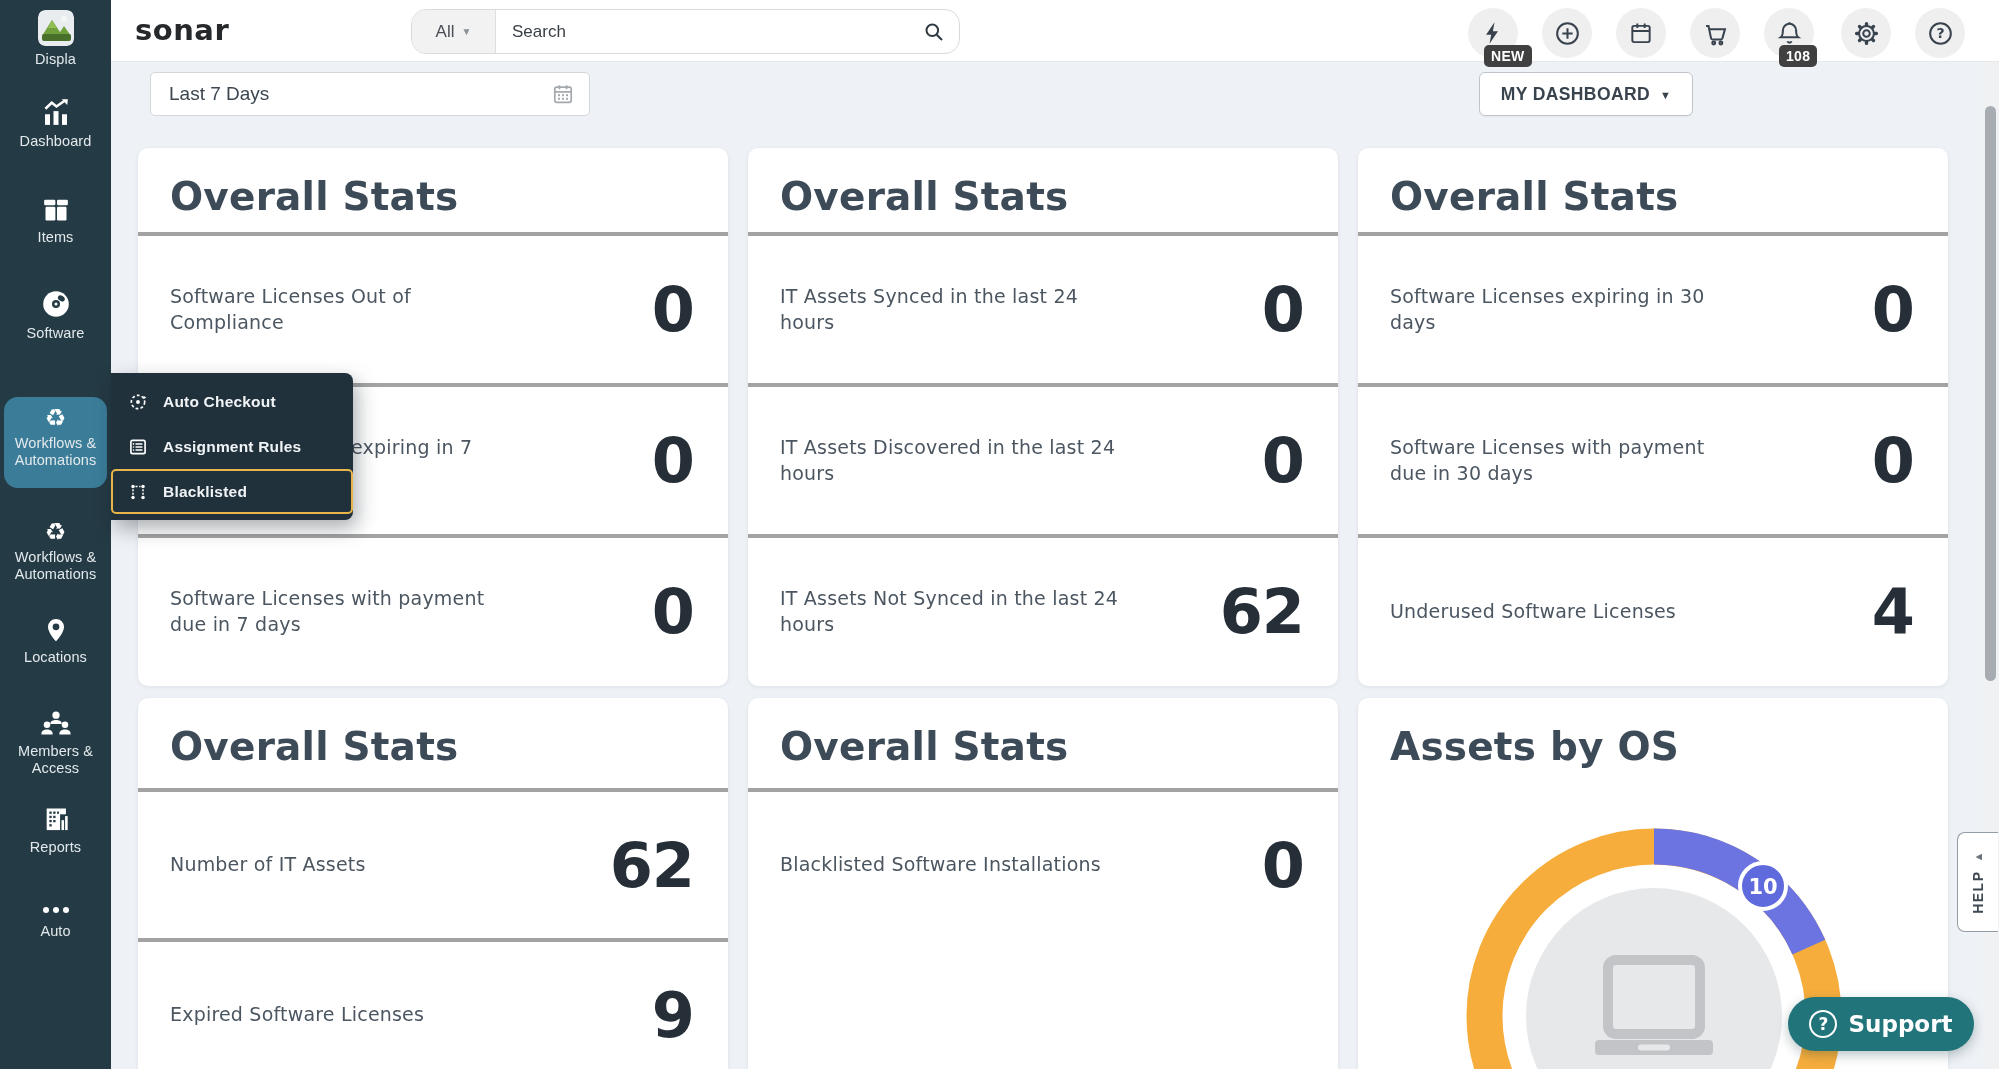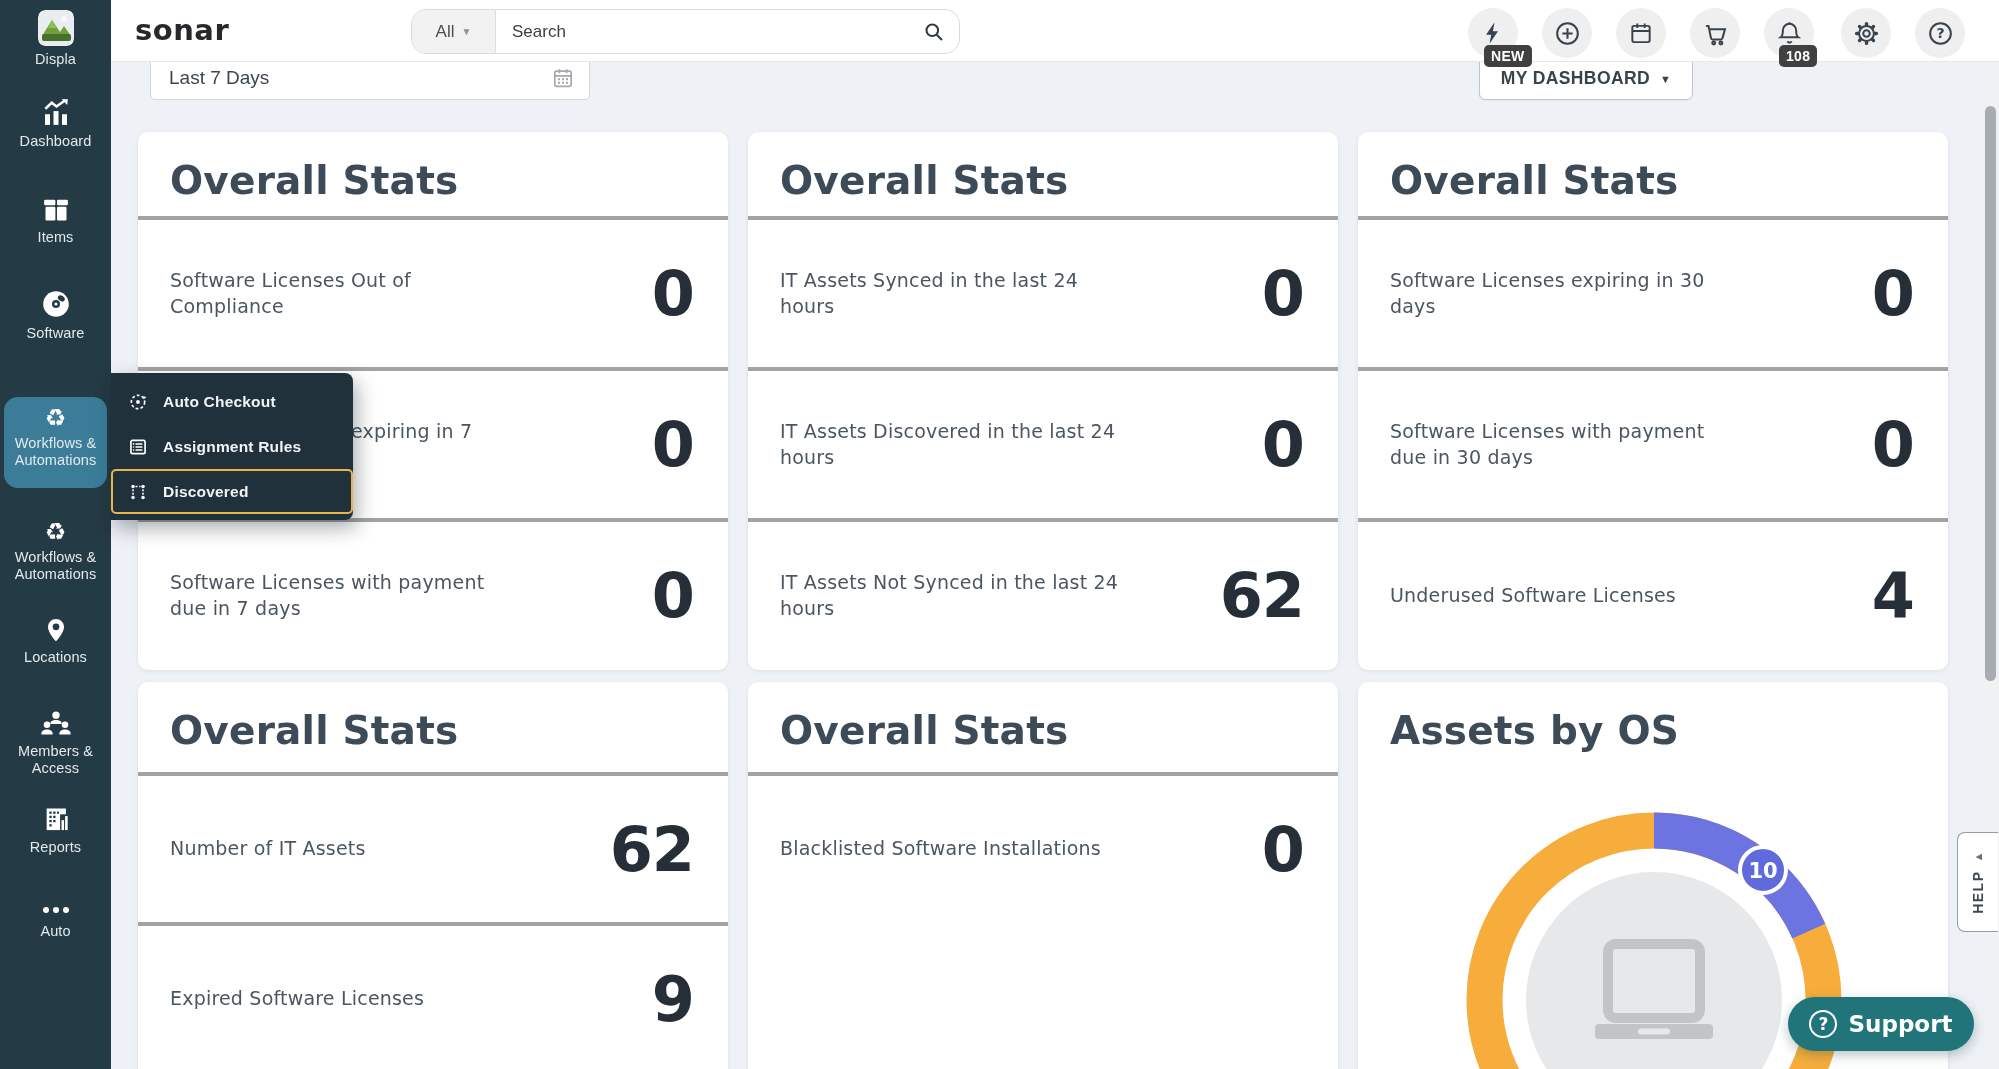--- a/index.html
+++ b/index.html
@@ -22,21 +22,21 @@
   .searchbox { position:absolute; left:300px; top:9px; width:549px; height:45px; background:#fff; border:1px solid #D8DADD; border-radius:15px; display:flex; align-items:stretch; overflow:hidden; }
   .search-all { width:84px; background:#F2F2F3; border-right:1px solid #DCDEE0; display:flex; align-items:center; justify-content:center; gap:7px; font-size:17px; color:#4A4F55; cursor:pointer; }
   .search-all .caret { font-size:10px; color:#8A9096; }
   .searchbox input { flex:1; border:0; outline:none; font-size:17px; padding:0 16px; font-family:"Liberation Sans",sans-serif; color:#33383E; background:transparent; }
   .searchbox input::placeholder { color:#3A4047; opacity:1; }
   .search-mag { width:50px; display:flex; align-items:center; justify-content:center; cursor:pointer; }
   .icon-btn { position:absolute; top:8px; width:50px; height:50px; border-radius:50%; background:#EFEFF0; display:flex; align-items:center; justify-content:center; cursor:pointer; }
   .badge { position:absolute; top:1px; background:#404040; color:#fff; font-size:14px; font-weight:700; padding:3px 7px; border-radius:5px; z-index:5; letter-spacing:.3px;margin-top:44px; }
 
   
-  .content { position:absolute; left:111px; top:46px; width:1888px; height:988px; }
+  .content { position:absolute; left:111px; top:62px; width:1888px; height:988px; }
   .datefield { position:absolute; left:39px; top:10px; width:440px; height:44px; background:#fff; border:1px solid #D4D7DA; border-radius:5px; display:flex; align-items:center; justify-content:space-between; padding:0 14px 0 18px; cursor:pointer; }
   .datefield .txt { font-size:19px; color:#3C4650; }
   .btn { position:absolute; top:10px; height:44px; background:#fff; border:1px solid #BFC5CA; border-radius:6px; display:flex; align-items:center; justify-content:center; gap:10px; font-size:17.5px; font-weight:600; letter-spacing:.4px; color:#39434D; cursor:pointer; box-shadow:0 1px 1px rgba(0,0,0,.04); }
   .btn-mydash { left:1368px; width:214px; }
   .btn-edit { left:1599px; width:238px; }
   .btn .caret { font-size:11px; margin-top:2px; }
 
   .card { position:absolute; width:590px; background:#fff; border-radius:10px; box-shadow:0 1px 4px rgba(25,39,52,.08); overflow:hidden; }
   .row1 { top:86px; height:538px; }
   .row2 { top:636px; height:560px; }
@@ -393,21 +393,21 @@
       <svg width="20" height="20" viewBox="0 0 24 24" fill="none" stroke="#fff">
         <g fill="#fff" stroke="none">
           <circle cx="6" cy="5.5" r="2.1"></circle>
             <circle cx="6" cy="18.5" r="2.1"></circle>
           <circle cx="18" cy="5.5" r="2.1"></circle>
             <circle cx="18" cy="18.5" r="2.1"></circle>
         </g>
         <path d="M6 8.6v6.8M18 8.6v6.8" stroke-width="1.8" stroke-dasharray="2.4 2"></path>
         <path d="M9 5.5h6" stroke-width="1.8" stroke-dasharray="2.4 2"></path>
       </svg>
-      <span>Discovered</span>
+      <span>Blacklisted</span>
     </div>
   </nav>
 
   <div class="scroll-track">
     <div class="scroll-thumb"></div>
   </div>
 
   <div class="help-tab">
     <div class="help-inner">
       <span>HELP</span>

